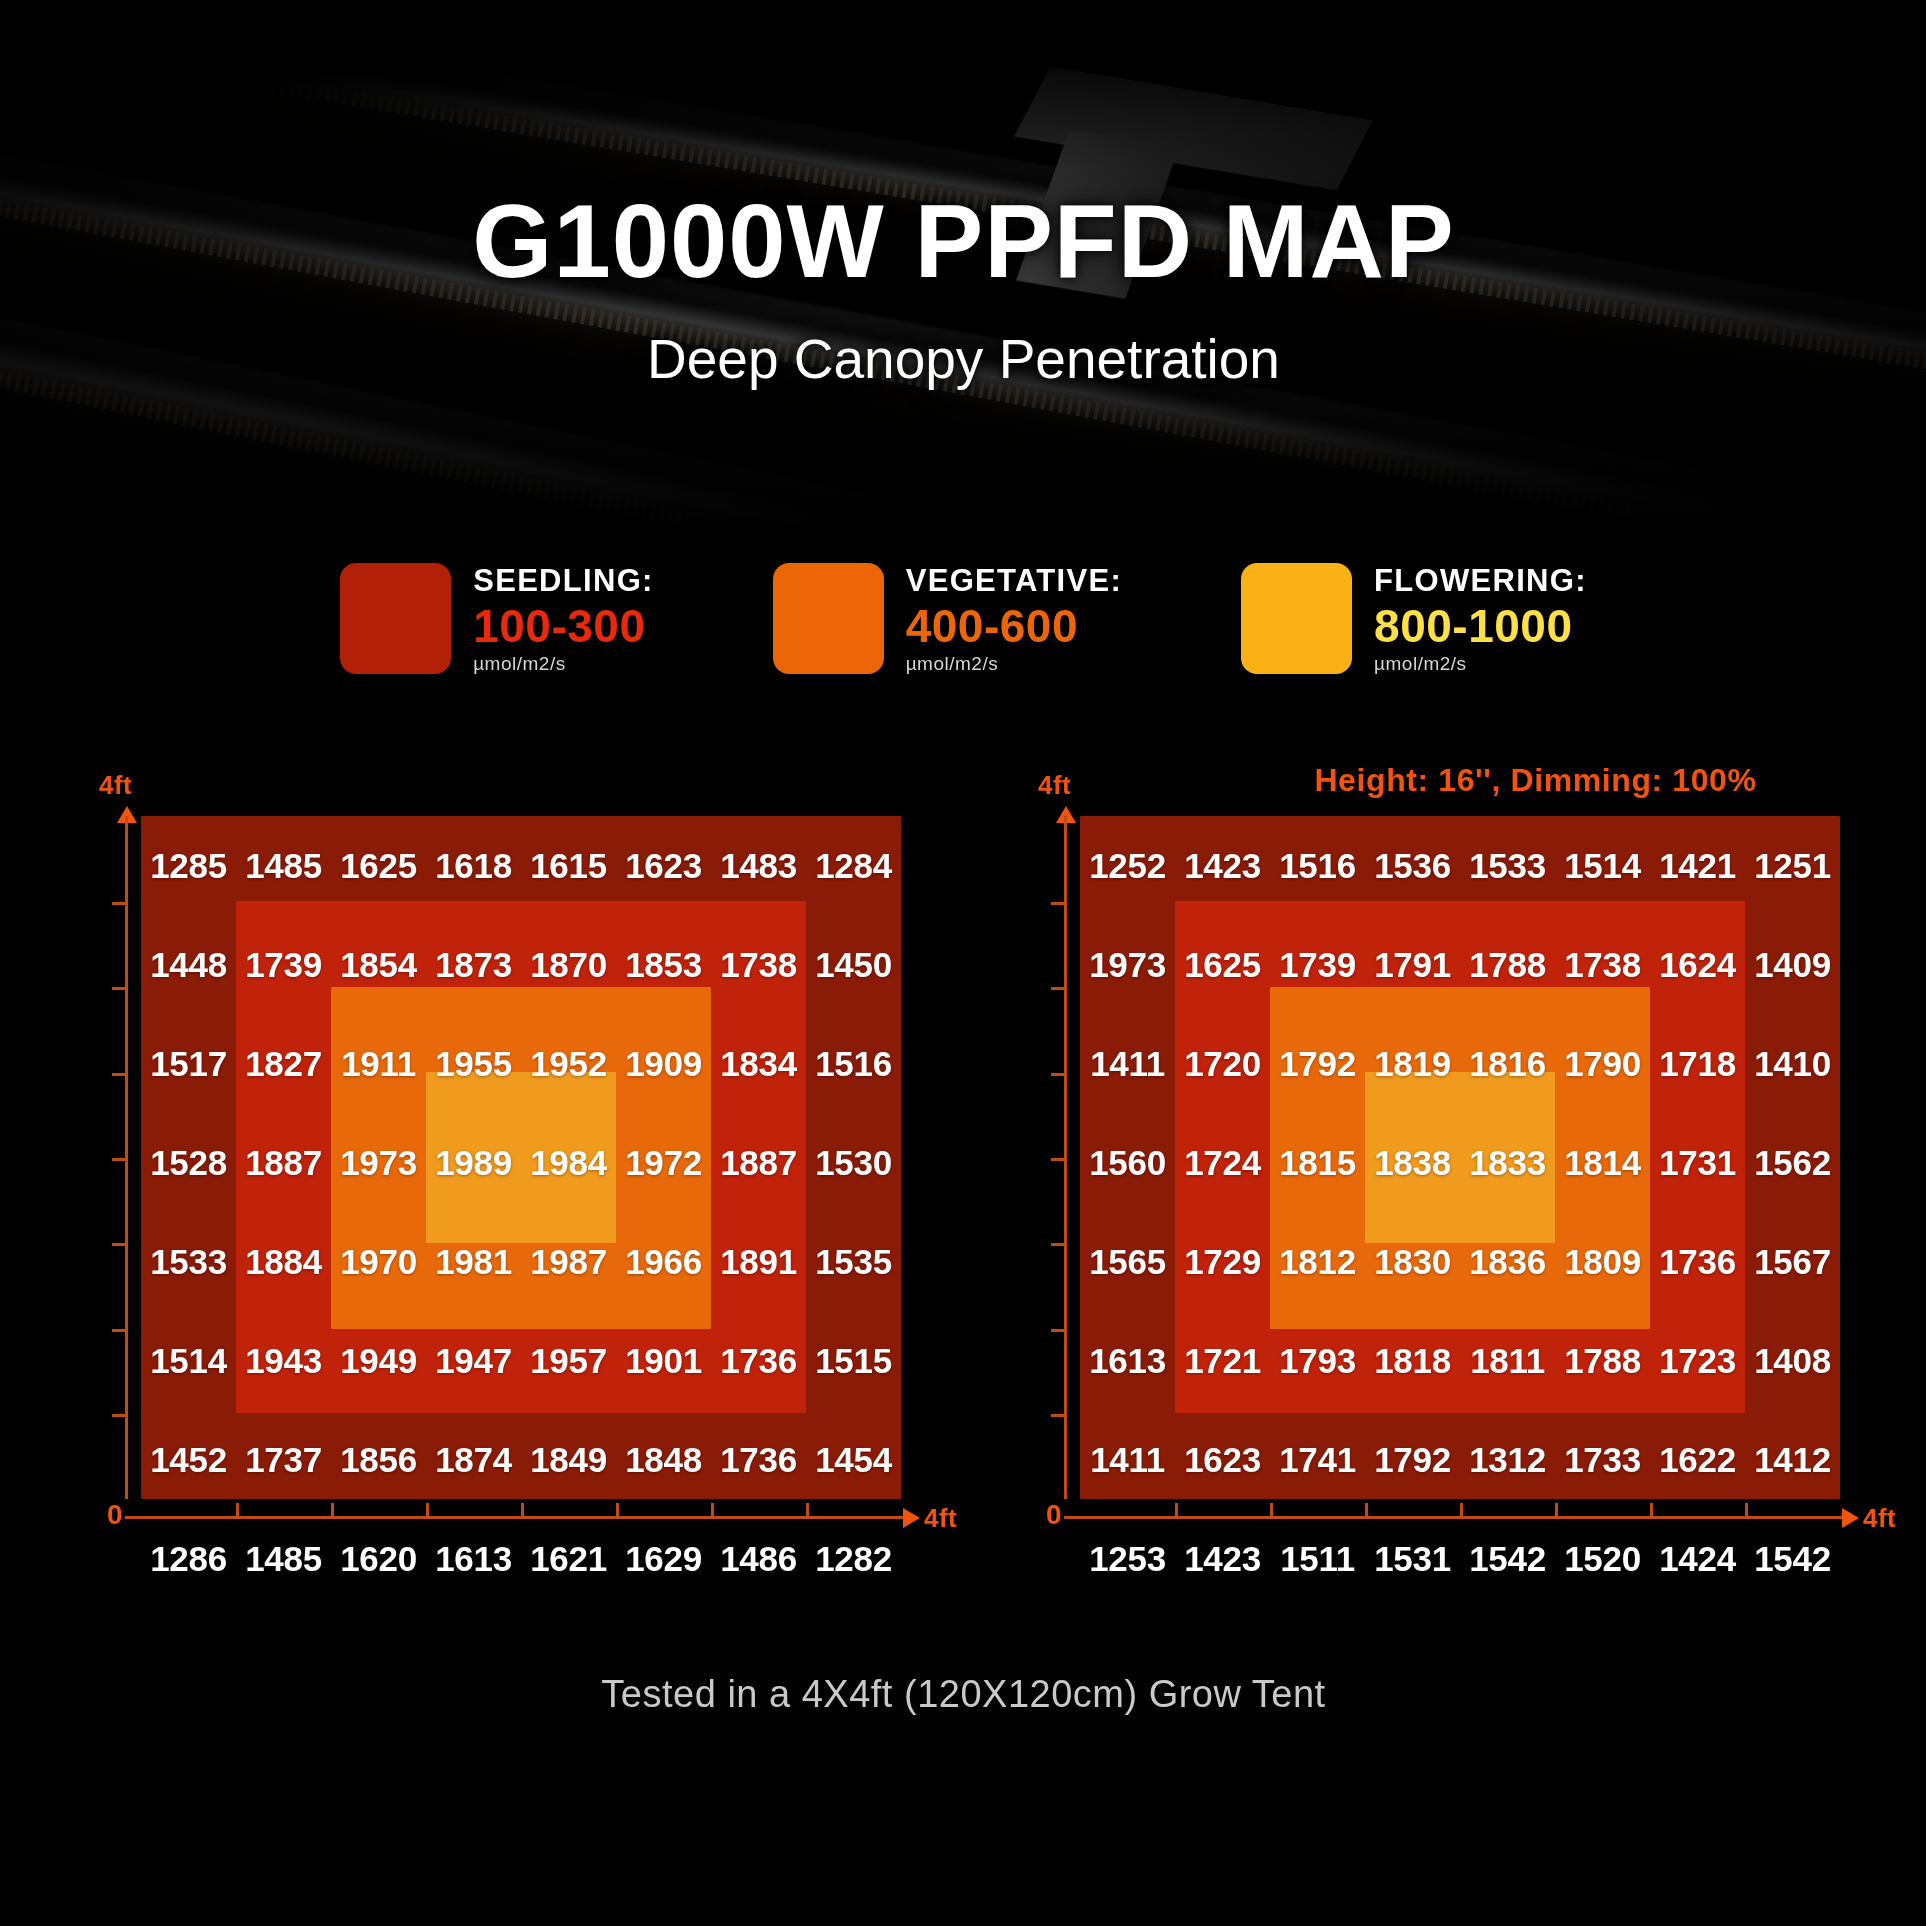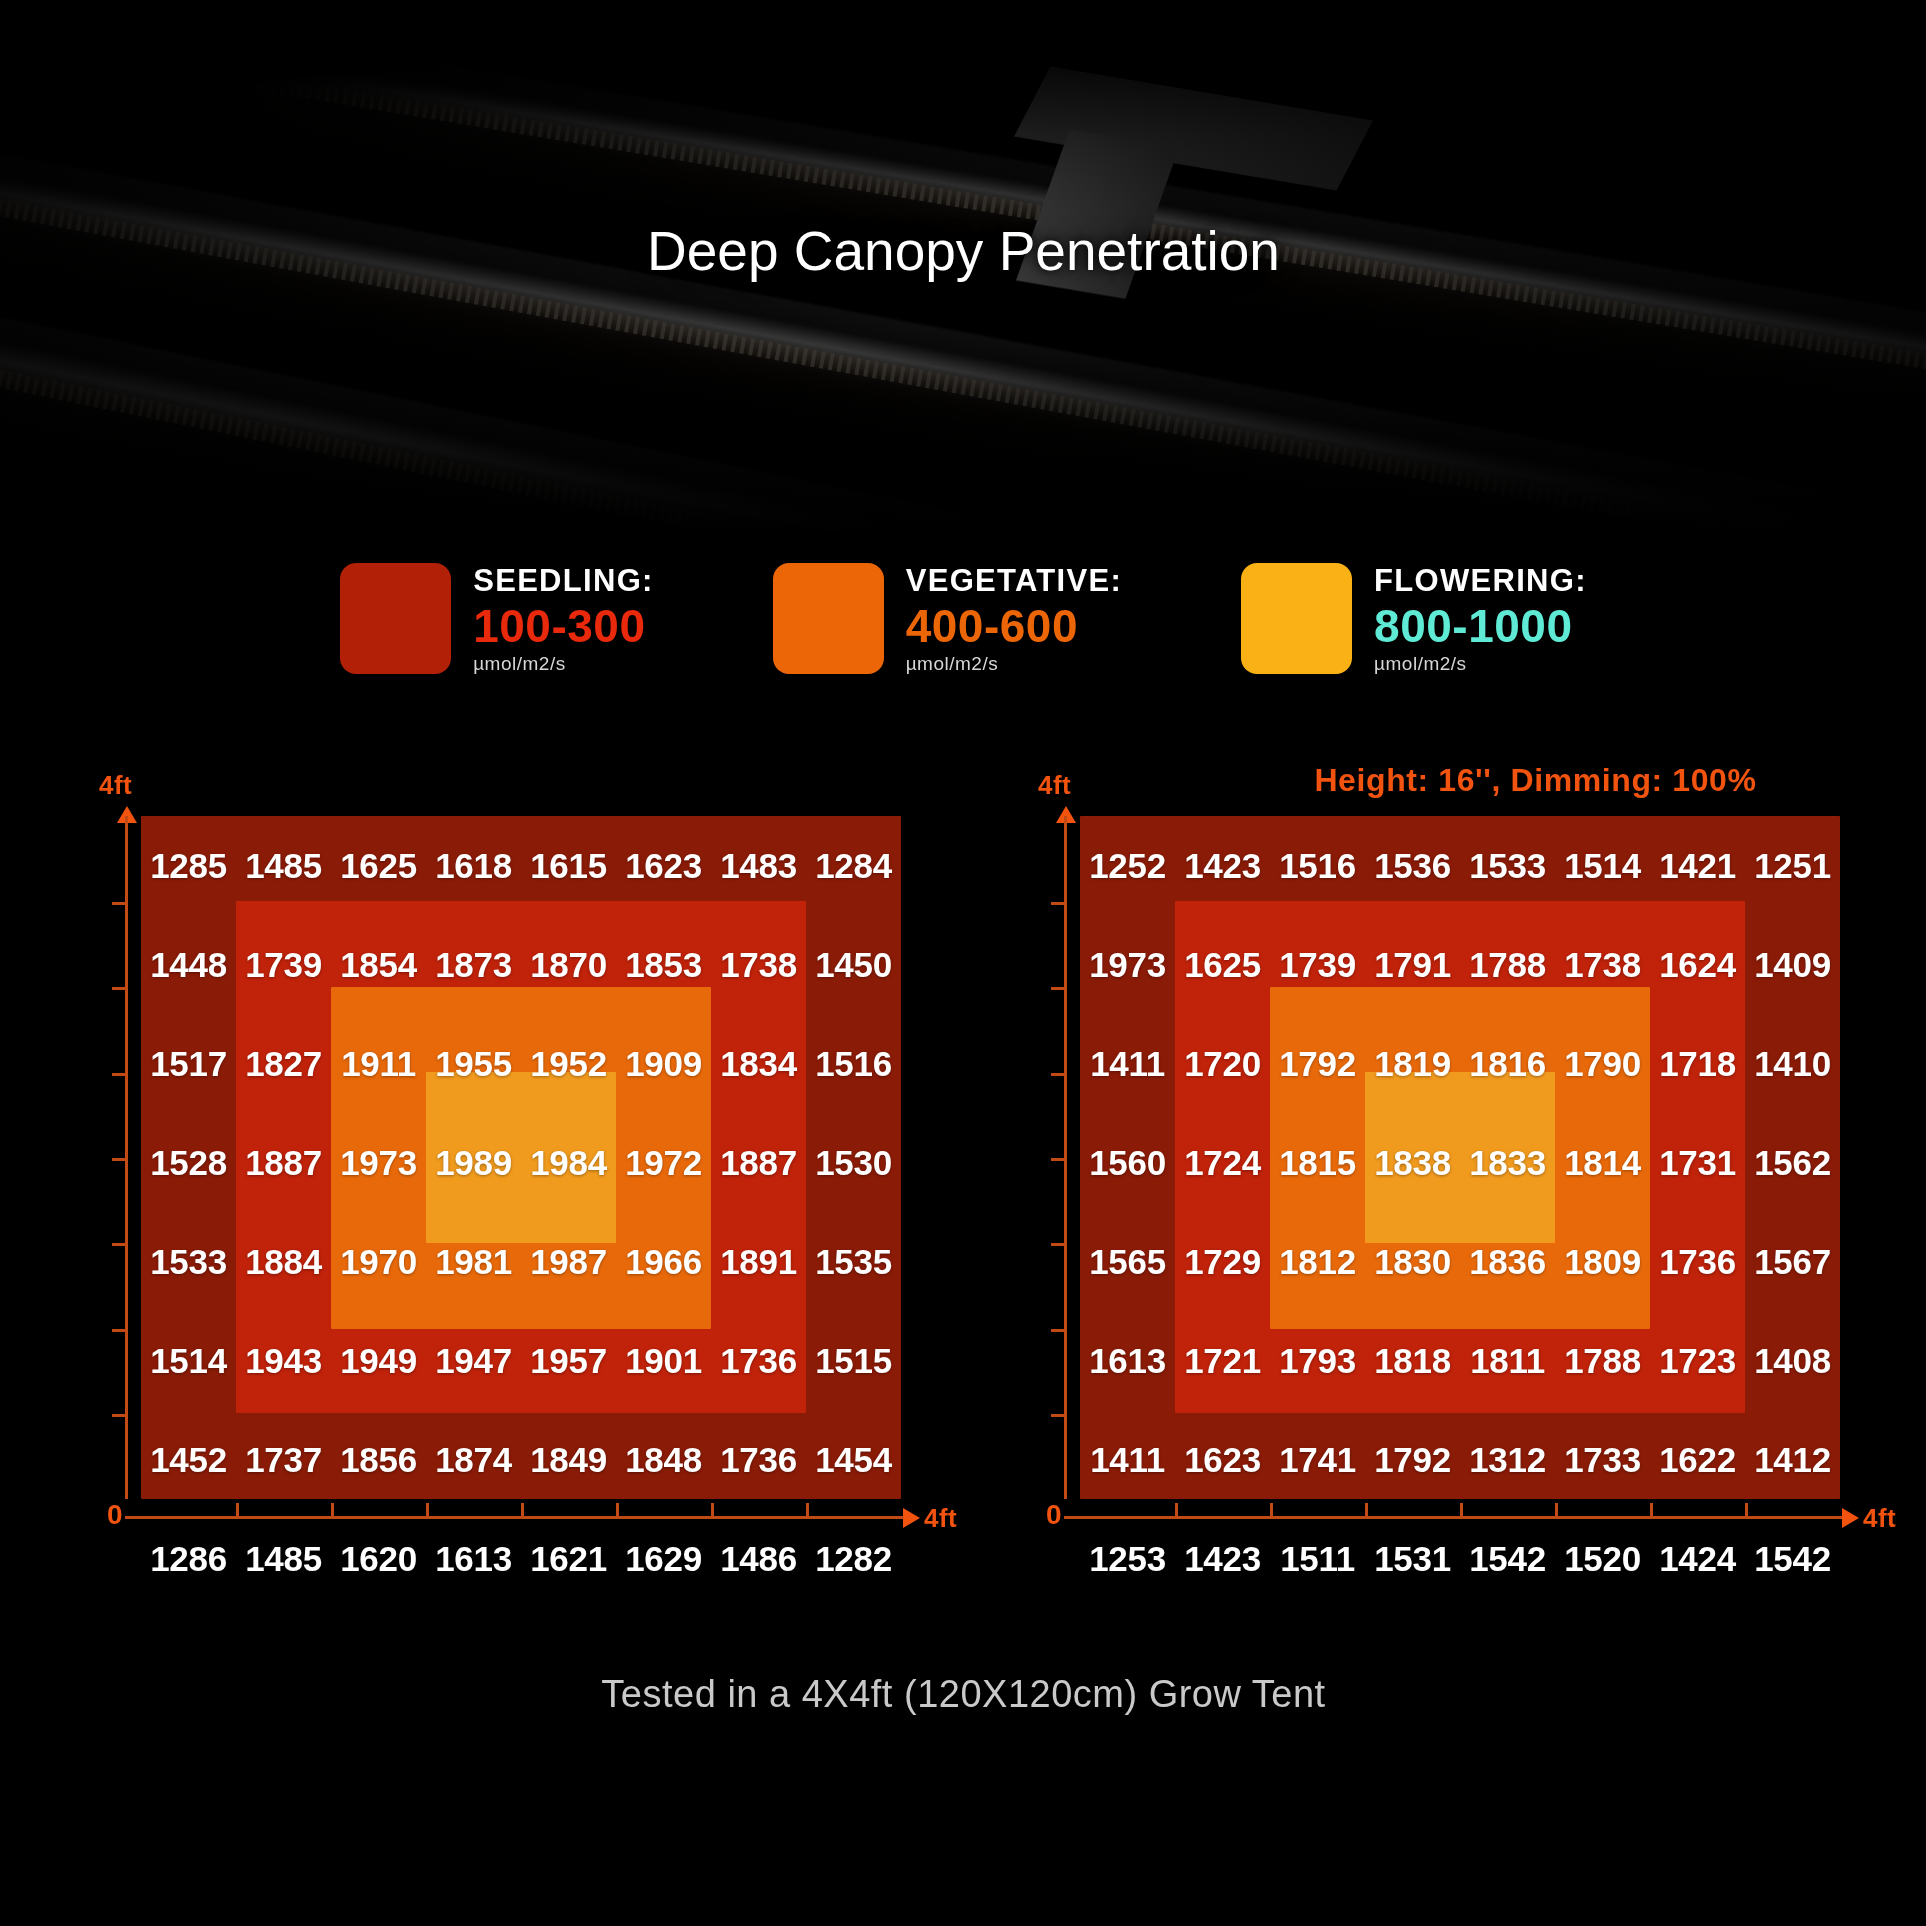--- a/index.html
+++ b/index.html
@@ -319,20 +319,21 @@
   <div class="bar diode" style="left:-297px; top:477px;  width:2653px; height:19px;  transform: rotate(12.5deg);"></div>
   <div class="bar glow" style="left:-317px; top:467px;  width:2673px; height:95px;  transform: rotate(12.5deg);"></div>
 
   <div class="housing" style="left:1030px; top:91px; width:327px; height:75px; transform: rotate(9.5deg) skewX(-18deg);"></div>
   <div class="housing" style="left:1042px; top:135px; width:111px; height:158px; transform: rotate(9.5deg) skewX(-10deg); background:linear-gradient(100deg,#f0f0f2,#8e8e94);"></div>
 
   <div class="vignette"></div>
 </div>
 
 <div id="titles">
+  <div id="main-title">G1000W PPFD MAP</div>
   <div id="subtitle">
     <span class="ln">Deep Canopy Penetration</span>
   </div>
 </div>
 
 <div id="legend">
 
   <div class="legend-item">
     <div class="legend-swatch" style="background:#B32008;"></div>
     <div class="legend-text">
@@ -348,21 +349,21 @@
       <div class="legend-stage">VEGETATIVE:</div>
       <div class="legend-range" style="color:#EC6608;">400-600</div>
       <div class="legend-unit">µmol/m2/s</div>
     </div>
   </div>
 
   <div class="legend-item">
     <div class="legend-swatch" style="background:#F9B115;"></div>
     <div class="legend-text">
       <div class="legend-stage">FLOWERING:</div>
-      <div class="legend-range" style="color:#5eead4;">800-1000</div>
+      <div class="legend-range" style="color:#fde047;">800-1000</div>
       <div class="legend-unit">µmol/m2/s</div>
     </div>
   </div>
 
 </div>
 
 <div id="maps">
 
   <div class="map-block" id="map-left">
     <div class="axis-y-label">4ft</div>

